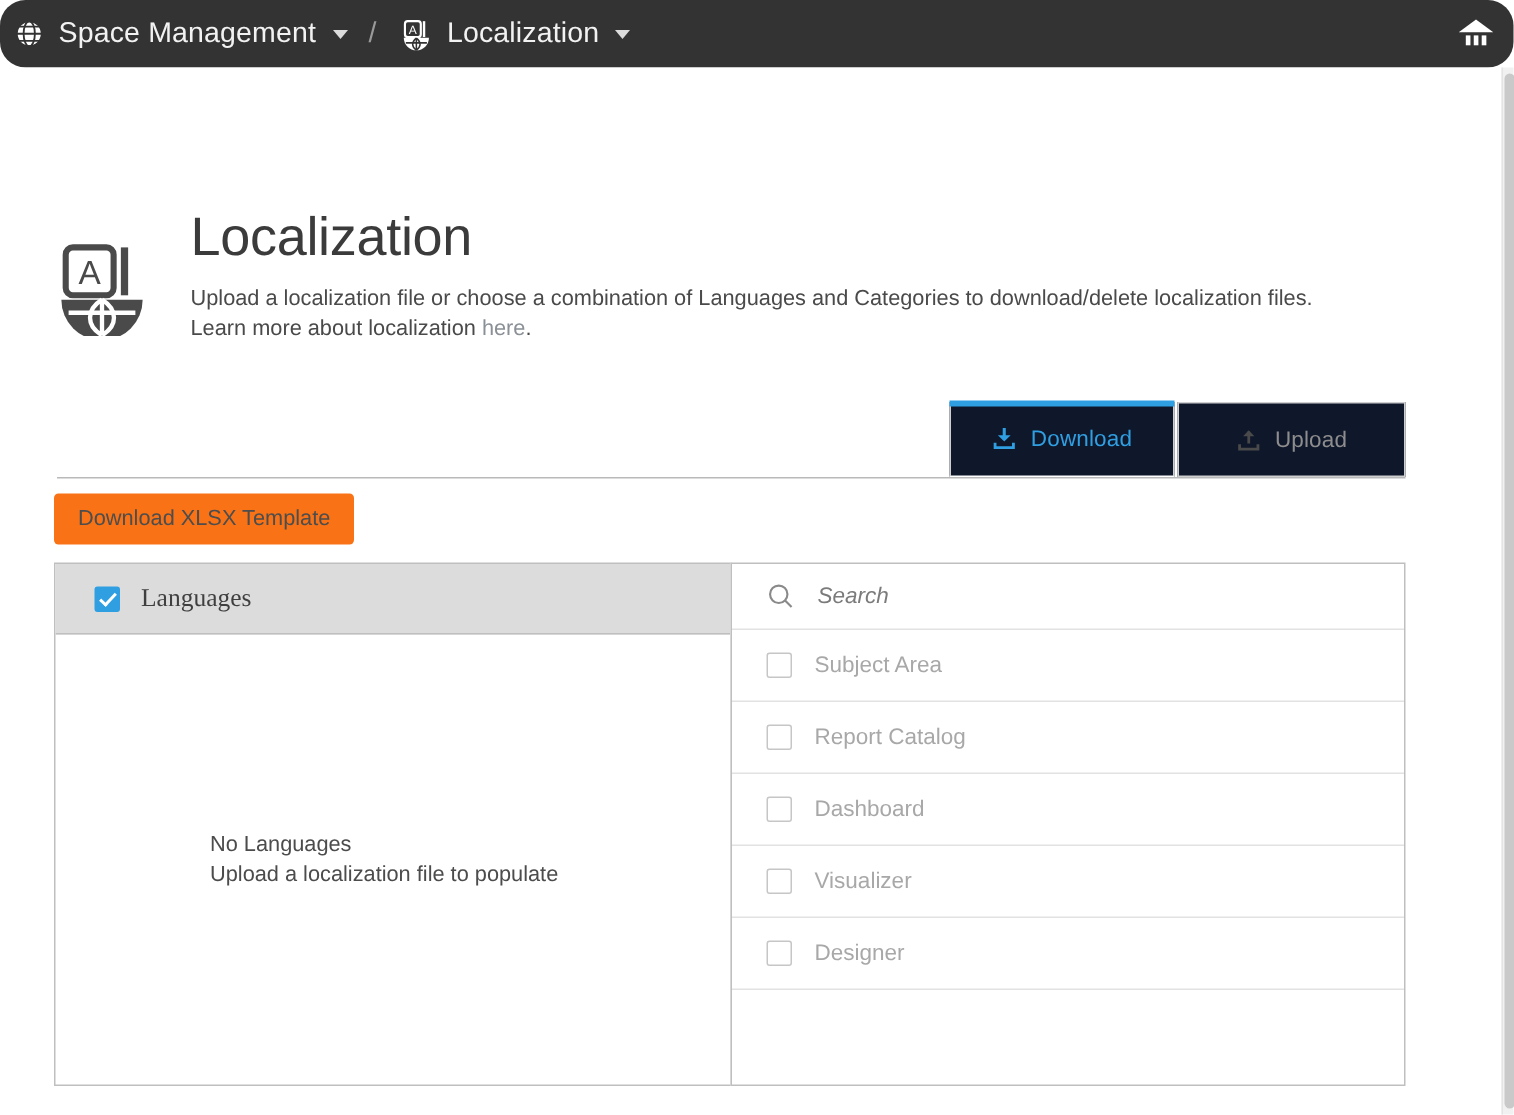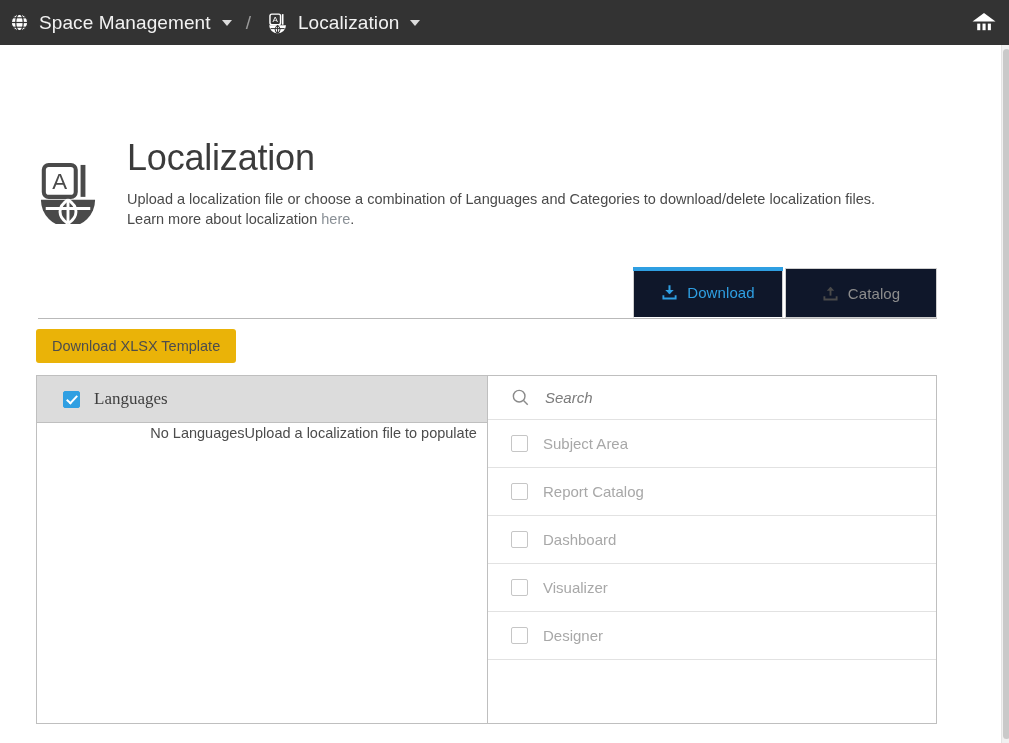--- a/index.html
+++ b/index.html
@@ -15,20 +15,21 @@
   
   .topbar {
     position: absolute;
     top: 0; left: 0;
     width: 1009px;
     height: 45px;
     background: #333333;
     display: flex;
     align-items: center;
     padding-left: 4px;
+    border-radius: 17px;
   }
   .crumb {
     display: flex;
     align-items: center;
     height: 45px;
     padding: 0 4px;
     cursor: pointer;
   }
   .crumb-icon {
     width: 22px; height: 22px;
@@ -177,21 +178,21 @@
   .tab--upload .tab-label { color: #8d8d8d; }
   .tab-label { font-size: 15px; letter-spacing: .1px; }
 
   
   .xlsx-btn {
     position: absolute;
     left: 36px;
     top: 284px;
     height: 34px;
     padding: 0 16px;
-    background: #eab308;
+    background: #f97316;
     border: none;
     border-radius: 3px;
     color: #4d4d4d;
     font-size: 14.5px;
     font-family: inherit;
     display: flex;
     align-items: center;
     cursor: pointer;
   }
 
@@ -256,21 +257,21 @@
     border: solid #ffffff;
     border-width: 0 2px 2px 0;
     transform: rotate(43deg);
   }
   .cb--muted { border-color: #c6c6c6; }
 
   
   .empty-state {
     flex: 1 1 auto;
     display: flex;
-    flex-direction: row;
+    flex-direction: column;
     justify-content: center;
     padding-left: 103px;
   }
   .empty-line {
     font-size: 14.5px;
     color: #4c4c4c;
     line-height: 20px;
   }
 
   
@@ -407,21 +408,21 @@
       <span class="tab-label">Download</span>
     </div>
     <div class="tab tab--upload">
       <span class="ico">
         <svg width="17" height="17" viewBox="0 0 20 20">
           <path d="M10 12.5 V3.2" stroke="#4a4a4a" stroke-width="2.2" fill="none"></path>
           <path d="M5.6 6.8 L10 2.2 L14.4 6.8 Z" fill="#4a4a4a"></path>
           <path d="M2.8 13.2 V17 H17.2 V13.2" stroke="#4a4a4a" stroke-width="2.2" fill="none"></path>
         </svg>
       </span>
-      <span class="tab-label">Catalog</span>
+      <span class="tab-label">Upload</span>
     </div>
   </div>
 
   <button class="xlsx-btn">Download XLSX Template</button>
 
   <div class="panels">
 
     <div class="panel panel--languages">
       <div class="panel-head">
         <span class="cb cb--checked"></span>

